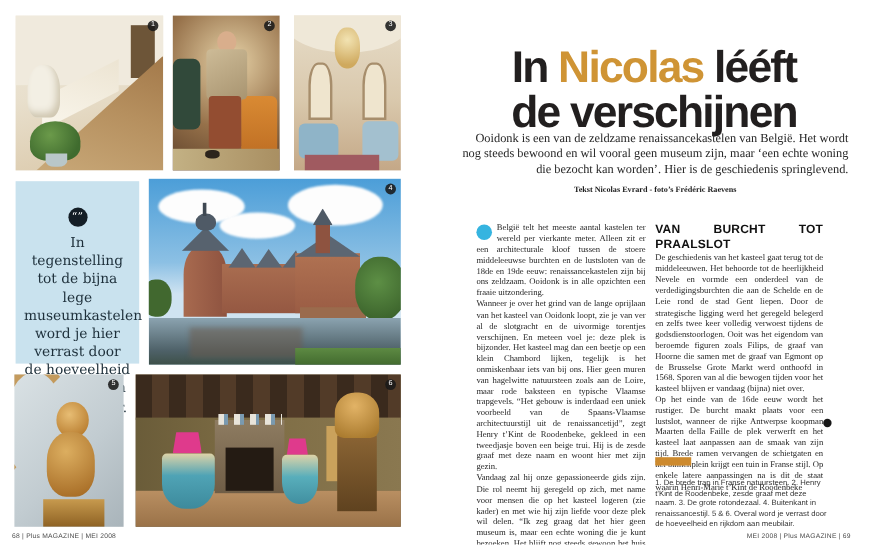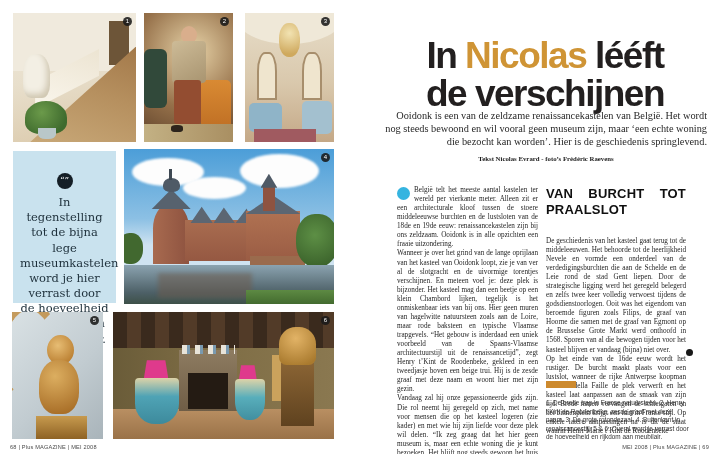--- a/index.html
+++ b/index.html
@@ -156,22 +156,22 @@
   .intro{position:absolute;left:385px;top:100px;width:322px;text-align:right;
          font-family:Liberation Serif, serif;font-size:10.3px;line-height:1.25;color:#272727;}
   .byline{position:absolute;left:385px;top:148px;width:322px;text-align:center;
           font-family:"Liberation Serif",serif;font-weight:bold;font-size:6.8px;color:#1c1c1c;}
   .col{position:absolute;top:186px;font-family:"Liberation Serif",serif;font-size:7.2px;
        line-height:1.26;text-align:justify;color:#1f1f1f;}
   .col p{margin:0;}
   #col1{left:397px;width:141px;}
   #col2{left:546px;width:140px;}
   .start-dot{float:left;width:13px;height:13px;border-radius:50%;background:#35b4e0;margin:1px 4px 1px 0;}
-  .sect-head{margin:0 0 18px;font-family:"Liberation Sans",sans-serif;font-weight:bold;
-             font-size:13px;letter-spacing:.2px;color:#101010;}
+  .sect-head{margin:0 0 0;font-family:"Liberation Sans",sans-serif;font-weight:bold;
+             font-size:10px;letter-spacing:.2px;color:#101010;}
   .end-mark{position:absolute;left:686px;top:349px;width:7px;height:7px;border-radius:50%;
             background:#181818;}
   .orange-bar{position:absolute;left:546px;top:381px;width:30px;height:7px;background:#cd8a2e;}
   .captions{position:absolute;left:546px;top:393px;width:143px;
             font-family:"Liberation Sans",sans-serif;font-size:6.4px;line-height:1.33;color:#333;}
   .footer{position:absolute;top:444px;font-size:5.6px;color:#4a4a4a;letter-spacing:.2px;}
   #footL{left:10px;} #footR{right:16px;}
 </style>
 </head>
 <body>

